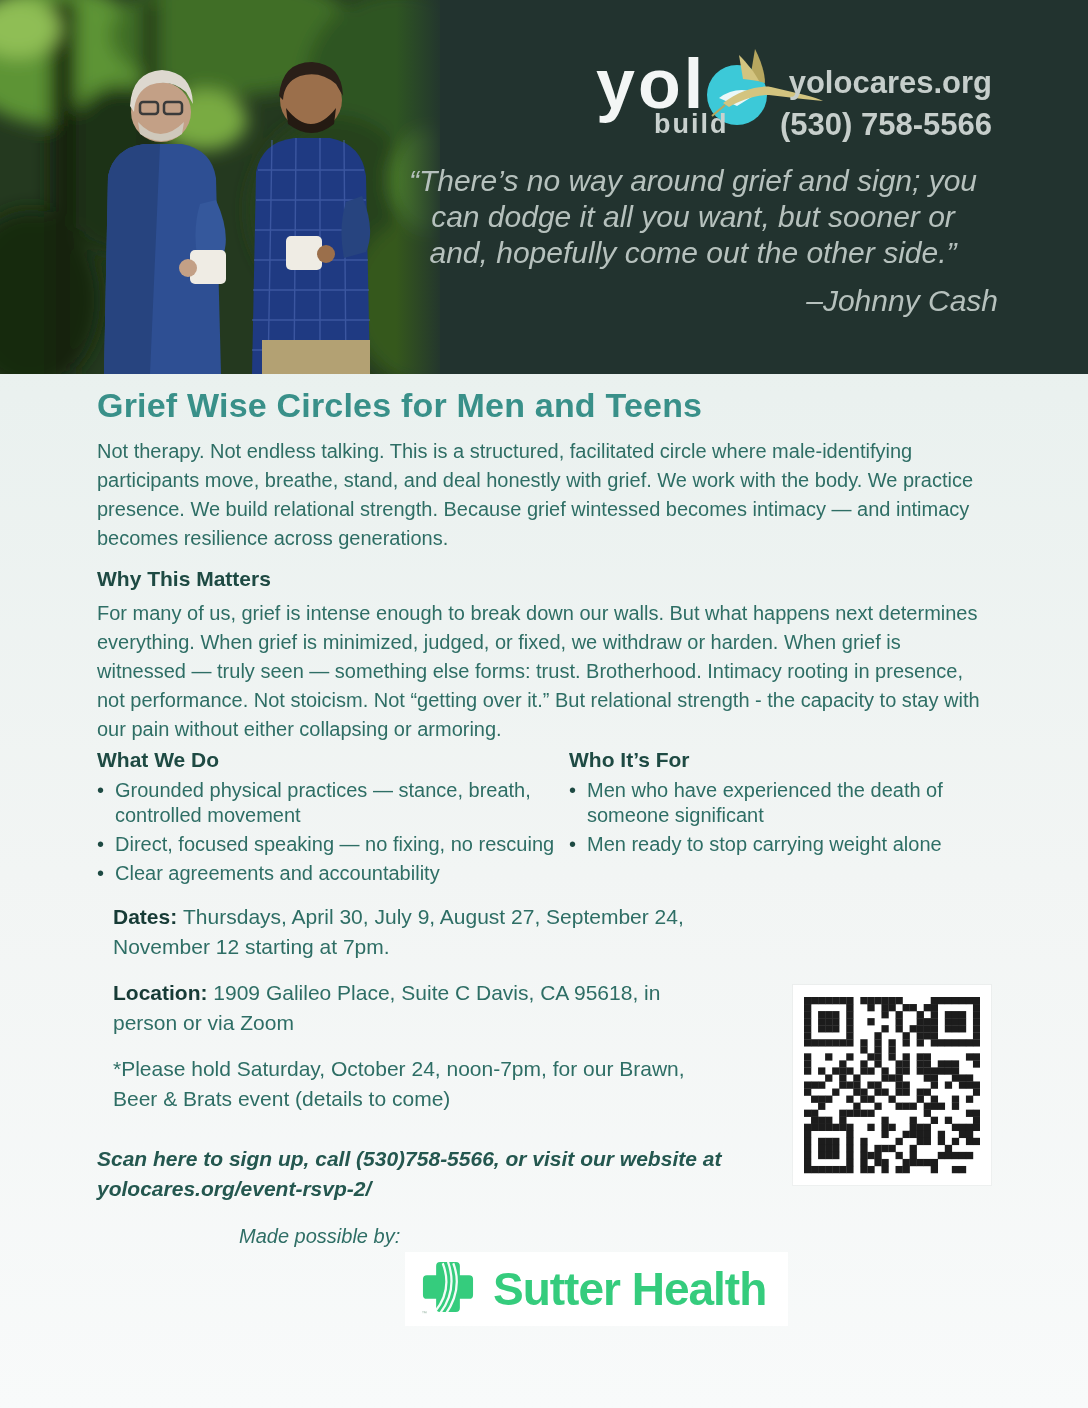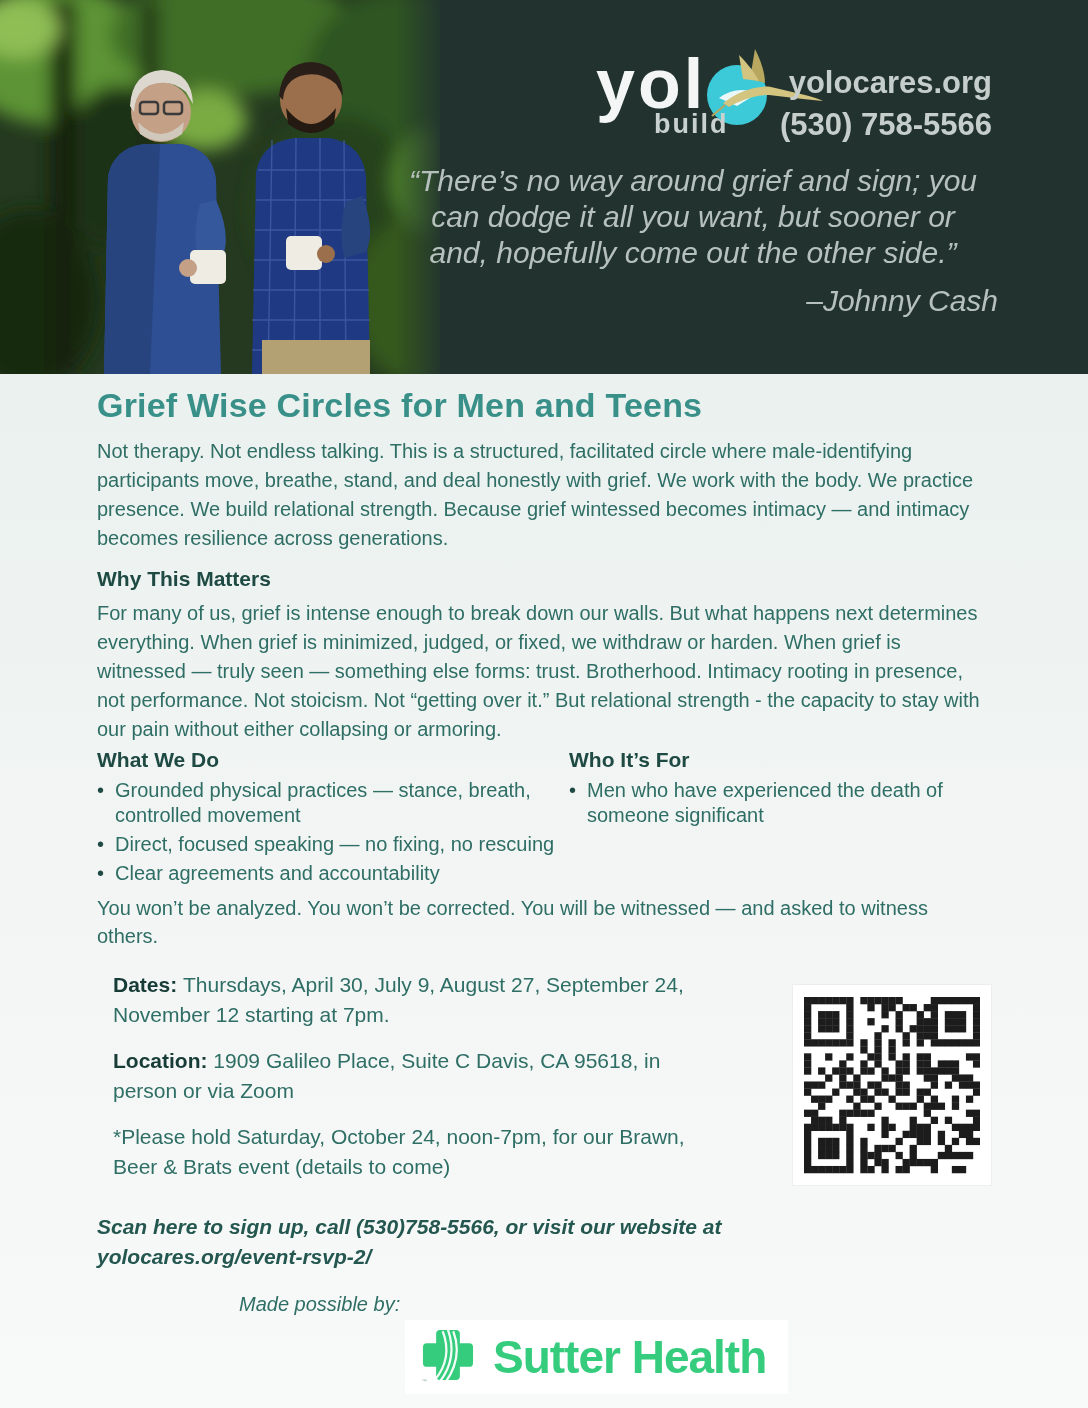--- a/index.html
+++ b/index.html
@@ -160,25 +160,25 @@
         <ul>
           <li>Grounded physical practices — stance, breath, controlled movement</li>
           <li>Direct, focused speaking — no fixing, no rescuing</li>
           <li>Clear agreements and accountability</li>
         </ul>
       </div>
       <div class="col col-right">
         <h3 class="sec-heading" style="margin-top:0">Who It’s For</h3>
         <ul>
           <li>Men who have experienced the death of someone significant</li>
+          <li>Men ready to stop carrying weight alone</li>
         </ul>
       </div>
     </div>
 
-    <p class="witness">You won’t be analyzed. You won’t be corrected. You will be witnessed — and asked to witness others.</p>
 
     <div class="details">
       <p><strong>Dates: </strong><span>Thursdays, April 30, July 9, August 27, September 24, November 12 starting at 7pm.</span></p>
       <p><strong>Location: </strong><span>1909 Galileo Place, Suite C Davis, CA 95618, in person or via Zoom</span></p>
       <p><strong></strong><span>*Please hold Saturday, October 24, noon-7pm, for our Brawn, Beer &amp; Brats event (details to come)</span></p>
     </div>
 
     <div class="qr-box">
       <svg id="qr-svg" width="176" height="178" viewBox="0 0 176 176" fill="#1c1c1c">
           <rect x="0.00" y="0.00" width="7.29" height="7.29"></rect>

